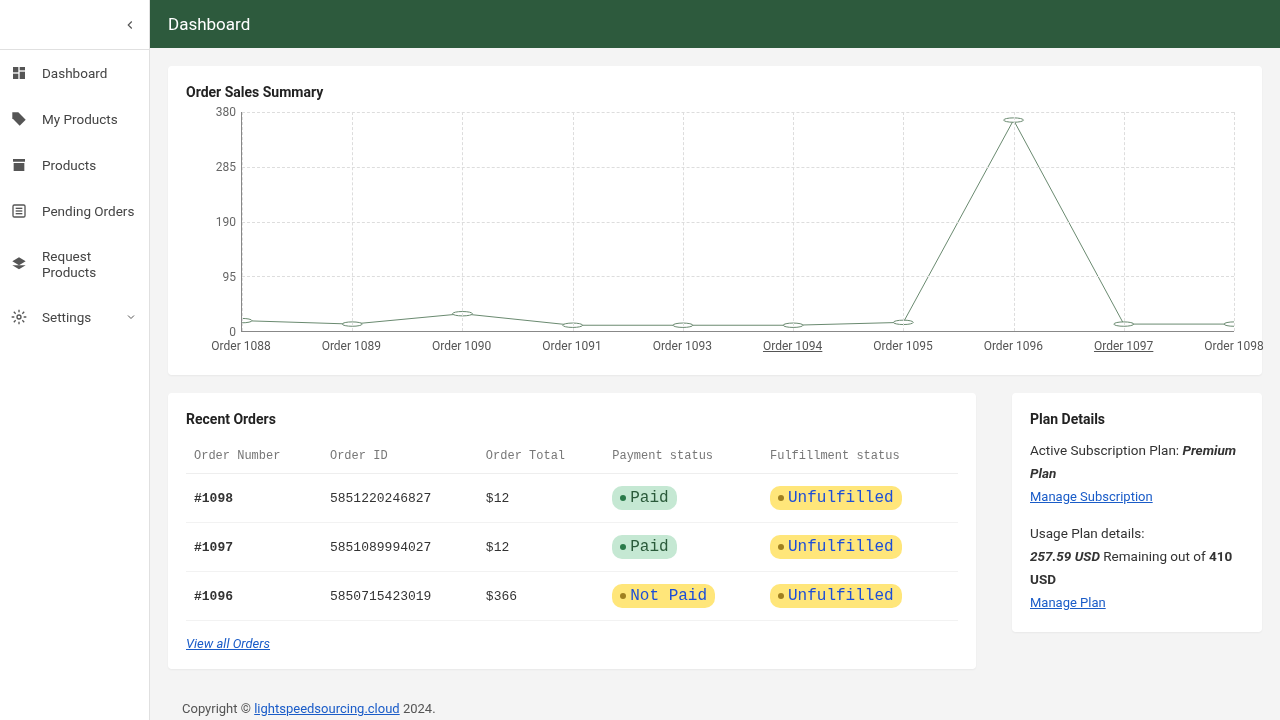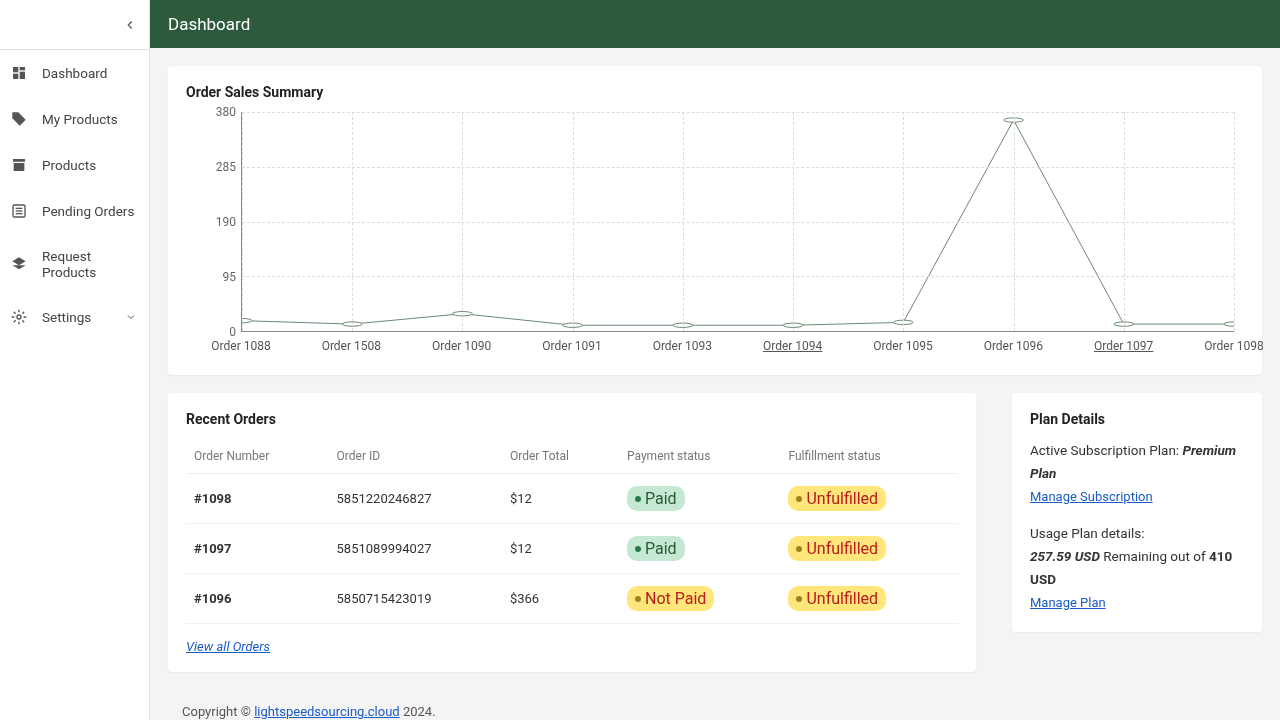--- a/index.html
+++ b/index.html
@@ -23,27 +23,27 @@
 .grid-h { position: absolute; left: 0; right: 0; border-top: 1px dashed #ddd; }
 .grid-v { position: absolute; top: 0; bottom: 0; border-left: 1px dashed #ddd; }
 .x-axis { position: absolute; left: 0; right: 0; bottom: 0; height: 20px; }
 .x-tick { position: absolute; font-size: 12px; color: #555; transform: translateX(-50%); top: 2px; white-space: nowrap; }
 .line-svg { position: absolute; left: 0; top: 0; width: 100%; height: 100%; }
 .pt { fill: #fff; stroke: #6a8a70; stroke-width: 1; }
 .ln { fill: none; stroke: #6a8a70; stroke-width: 1; }
 .row2 { display: flex; gap: 36px; align-items: flex-start; }
 .orders-card { flex: 1; }
 .plan-card { width: 250px; }
-table { width: 100%; border-collapse: collapse; }
+table { width: 100%; border-collapse: collapse; font-family: Liberation Mono, monospace; }
 th { text-align: left; font-weight: 400; font-size: 12px; color: #777; padding: 10px 8px; border-bottom: 1px solid #eee; }
 td { padding: 12px 8px; border-bottom: 1px solid #f2f2f2; font-size: 13px; }
 td.ordnum { font-weight: 700; }
 .badge { display: inline-flex; align-items: center; padding: 3px 8px; border-radius: 10px; font-size: 16px; }
 .badge-green { background: #c5e8d3; color: #2a5a3a; }
-.badge-yellow { background: #ffe67a; color: #b91c1c; }
+.badge-yellow { background: #ffe67a; color: #1d4ed8; }
 .dot { width: 6px; height: 6px; border-radius: 50%; margin-right: 4px; display: inline-block; }
 .dot-g { background: #2a7a4a; }
 .dot-y { background: #a08020; }
 .link { color: #1a5cc8; text-decoration: underline; cursor: pointer; font-size: 13px; }
 .plan-text { font-size: 13.5px; line-height: 1.7; }
 .italic-b { font-style: italic; font-weight: 700; }
 .footer { text-align: left; padding: 14px; font-size: 13px; color: #555; }
 svg { display: block; }
 </style>
 </head>
@@ -158,21 +158,21 @@
               <div class="grid-v" style="left: 33.3333%;"></div>
               <div class="grid-v" style="left: 44.4444%;"></div>
               <div class="grid-v" style="left: 55.5556%;"></div>
               <div class="grid-v" style="left: 66.6667%;"></div>
               <div class="grid-v" style="left: 77.7778%;"></div>
               <div class="grid-v" style="left: 88.8889%;"></div>
               <div class="grid-v" style="left: 100%;"></div>
             </div>
           <div class="x-axis" id="x-axis">
               <div class="x-tick" style="left: 0%;">Order 1088</div>
-              <div class="x-tick" style="left: 11.1111%;">Order 1508</div>
+              <div class="x-tick" style="left: 11.1111%;">Order 1089</div>
               <div class="x-tick" style="left: 22.2222%;">Order 1090</div>
               <div class="x-tick" style="left: 33.3333%;">Order 1091</div>
               <div class="x-tick" style="left: 44.4444%;">Order 1093</div>
               <div class="x-tick" style="left: 55.5556%; text-decoration: underline;">Order 1094</div>
               <div class="x-tick" style="left: 66.6667%;">Order 1095</div>
               <div class="x-tick" style="left: 77.7778%;">Order 1096</div>
               <div class="x-tick" style="left: 88.8889%; text-decoration: underline;">Order 1097</div>
               <div class="x-tick" style="left: 100%;">Order 1098</div>
             </div>
         </div>

